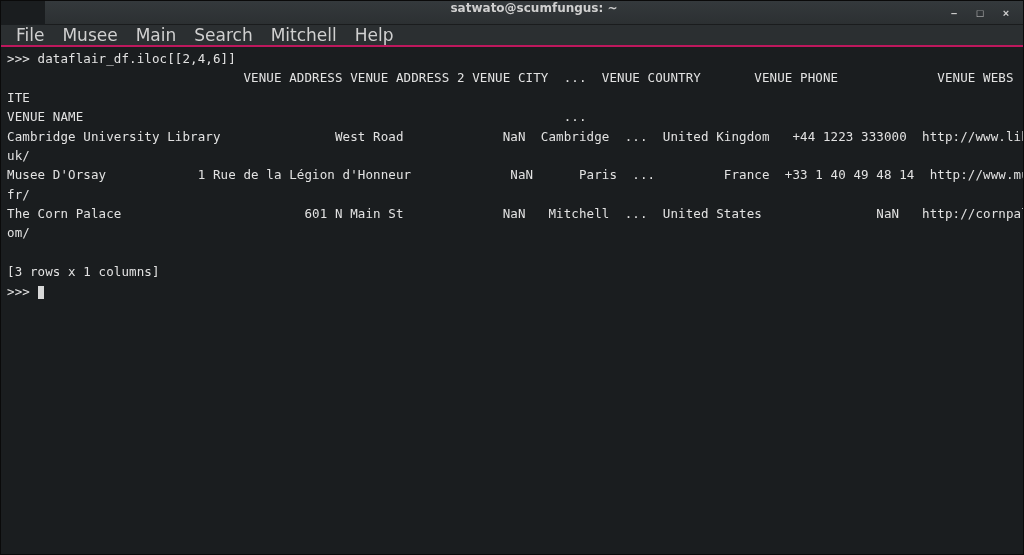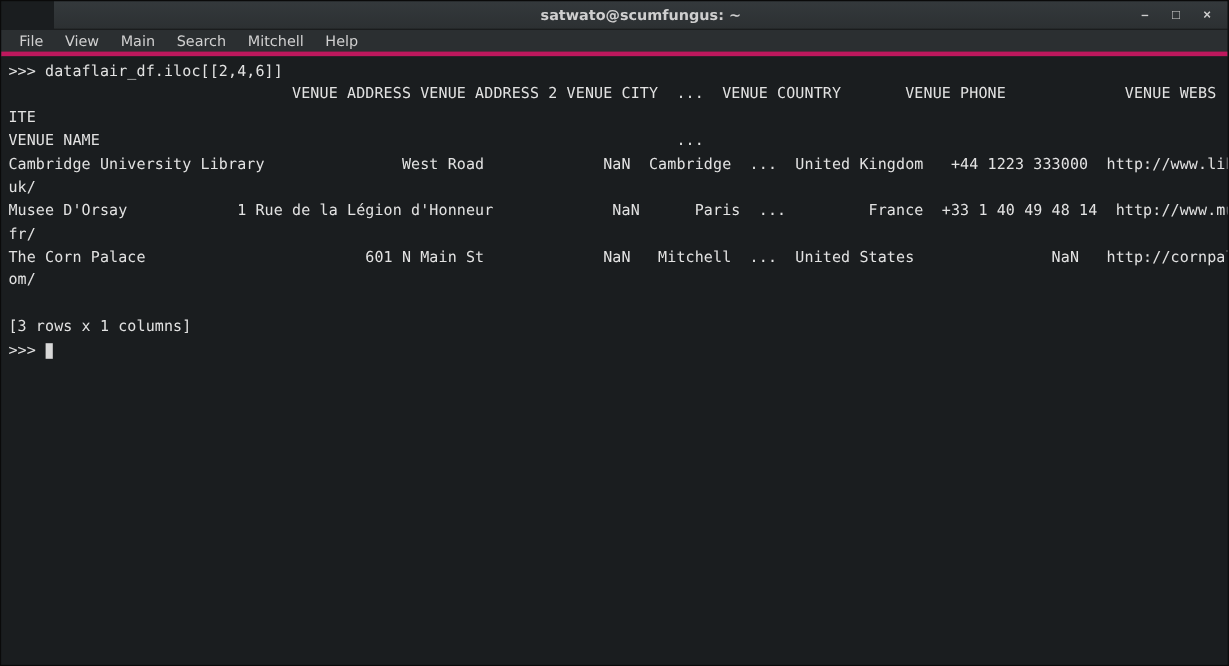--- a/index.html
+++ b/index.html
@@ -10,21 +10,20 @@
       font-family: "DejaVu Sans Mono", "Liberation Mono", Consolas, monospace;
       font-size: 12.5px;
       color: #d8d8d8;
       overflow: hidden;
       border: 1px solid #0a0a0a;
     }
     .titlebar {
       height: 24px;
       background: linear-gradient(to bottom, #34393c, #2c3032);
       display: flex;
-      align-items: center;
       justify-content: center;
       position: relative;
       color: #cfcfcf;
       font-family: "DejaVu Sans", Arial, sans-serif;
       font-size: 12px;
       font-weight: bold;
       border-bottom: 1px solid #1a1c1d;
       margin-left: 44px;
     }
     .window-controls {
@@ -49,23 +48,23 @@
       font-family: Arial, sans-serif;
     }
     .menubar {
       height: 22px;
       background: #2b2f31;
       display: flex;
       align-items: center;
       padding: 0 6px;
       gap: 0;
       font-family: "DejaVu Sans", Arial, sans-serif;
-      font-size: 12px;
+      font-size: 17px;
       color: #d0d0d0;
-      border-bottom: 4px solid #be185d;
+      border-bottom: 2px solid #be185d;
     }
     .menu-item {
       padding: 2px 9px;
       cursor: pointer;
     }
     .terminal-body {
       padding: 2px 6px 6px 6px;
       white-space: pre;
       line-height: 1.55;
       font-size: 12.5px;
@@ -90,21 +89,21 @@
   <span>satwato@scumfungus: ~</span>
   <div class="window-controls">
     <div class="win-btn">–</div>
     <div class="win-btn">□</div>
     <div class="win-btn">×</div>
   </div>
 </div>
 
 <div class="menubar">
   <div class="menu-item">File</div>
-  <div class="menu-item">View</div>
+  <div class="menu-item">Musee</div>
   <div class="menu-item">Main</div>
   <div class="menu-item">Search</div>
   <div class="menu-item">Mitchell</div>
   <div class="menu-item">Help</div>
 </div>
 
 <div class="terminal-body"><span>&gt;&gt;&gt; dataflair_df.iloc[[2,4,6]]</span>
 <span>                               VENUE ADDRESS VENUE ADDRESS 2 VENUE CITY  ...  VENUE COUNTRY       VENUE PHONE             VENUE WEBS</span>
 <span>ITE</span>
 <span>VENUE NAME                                                               ...</span>

